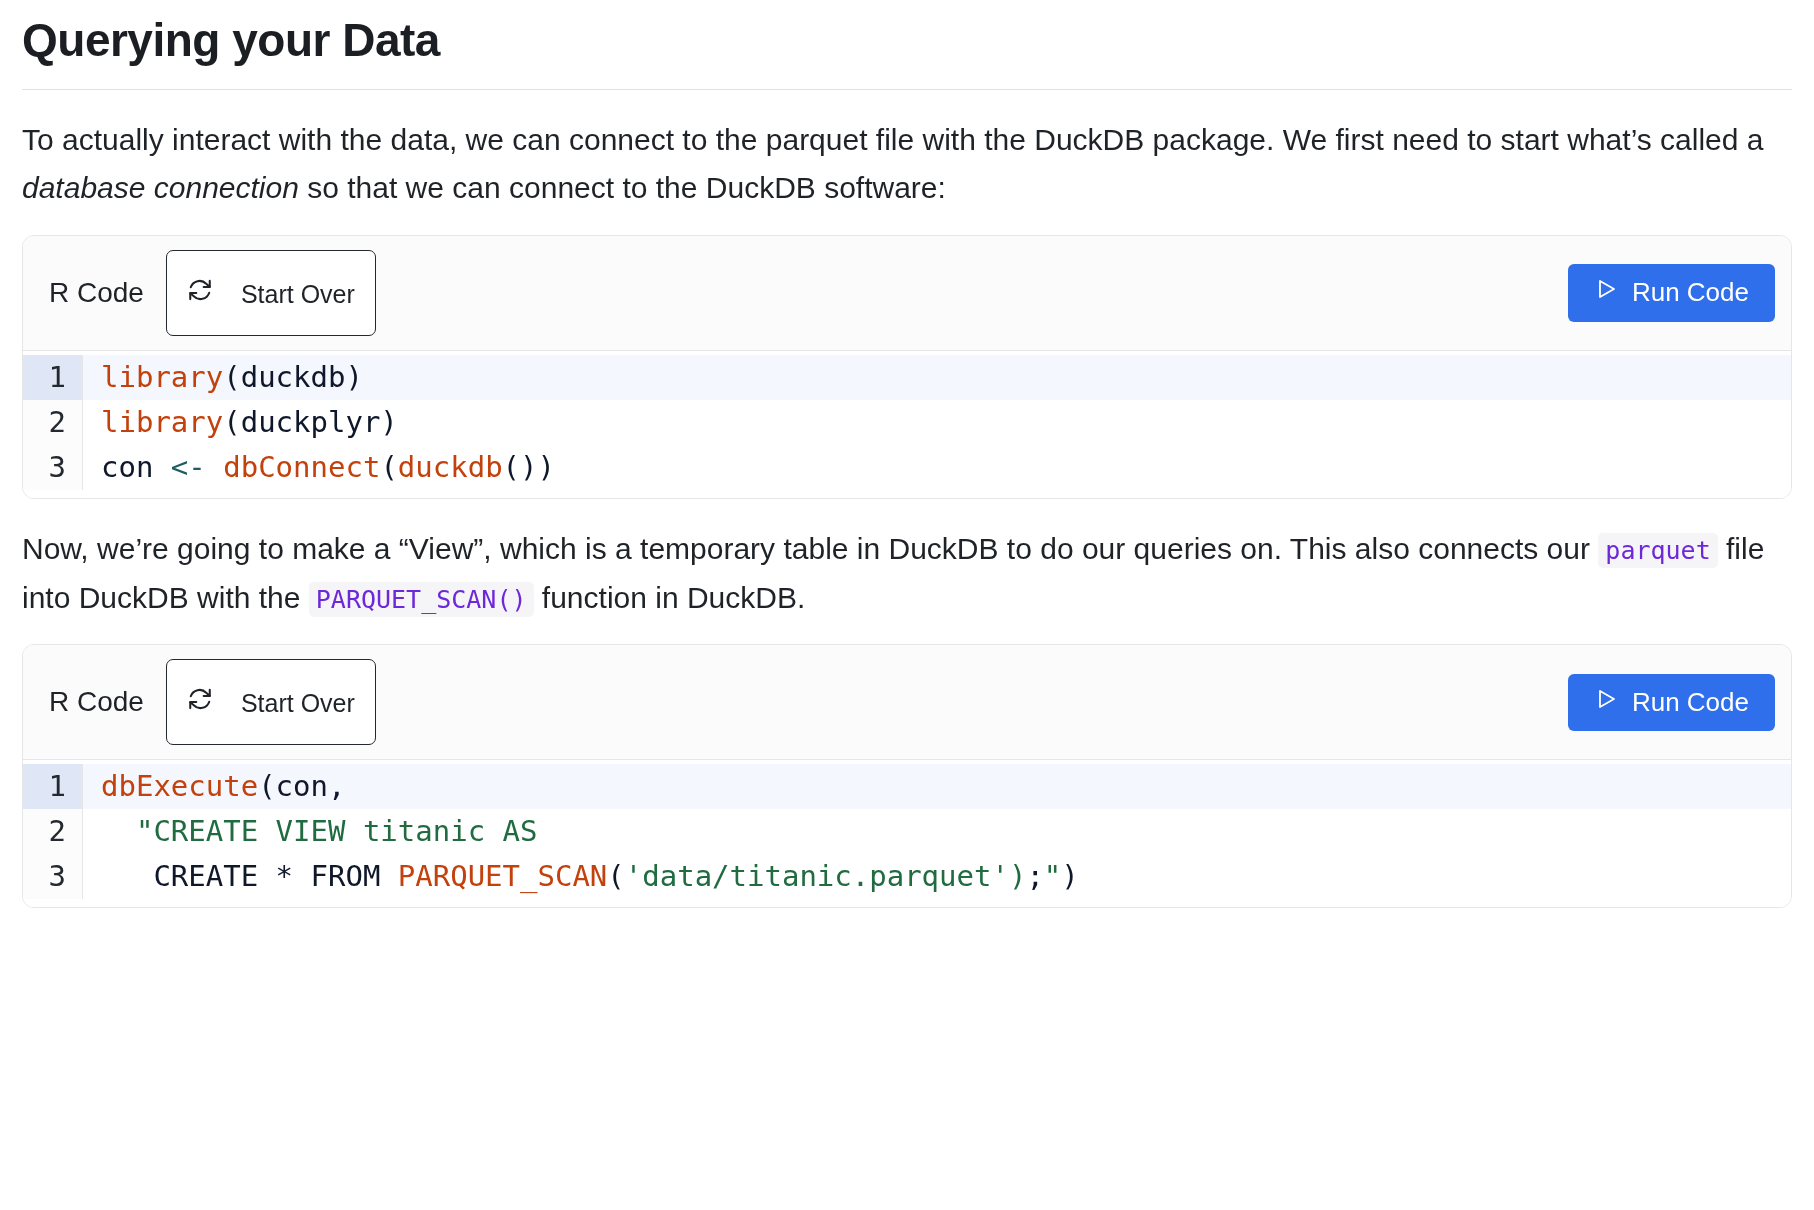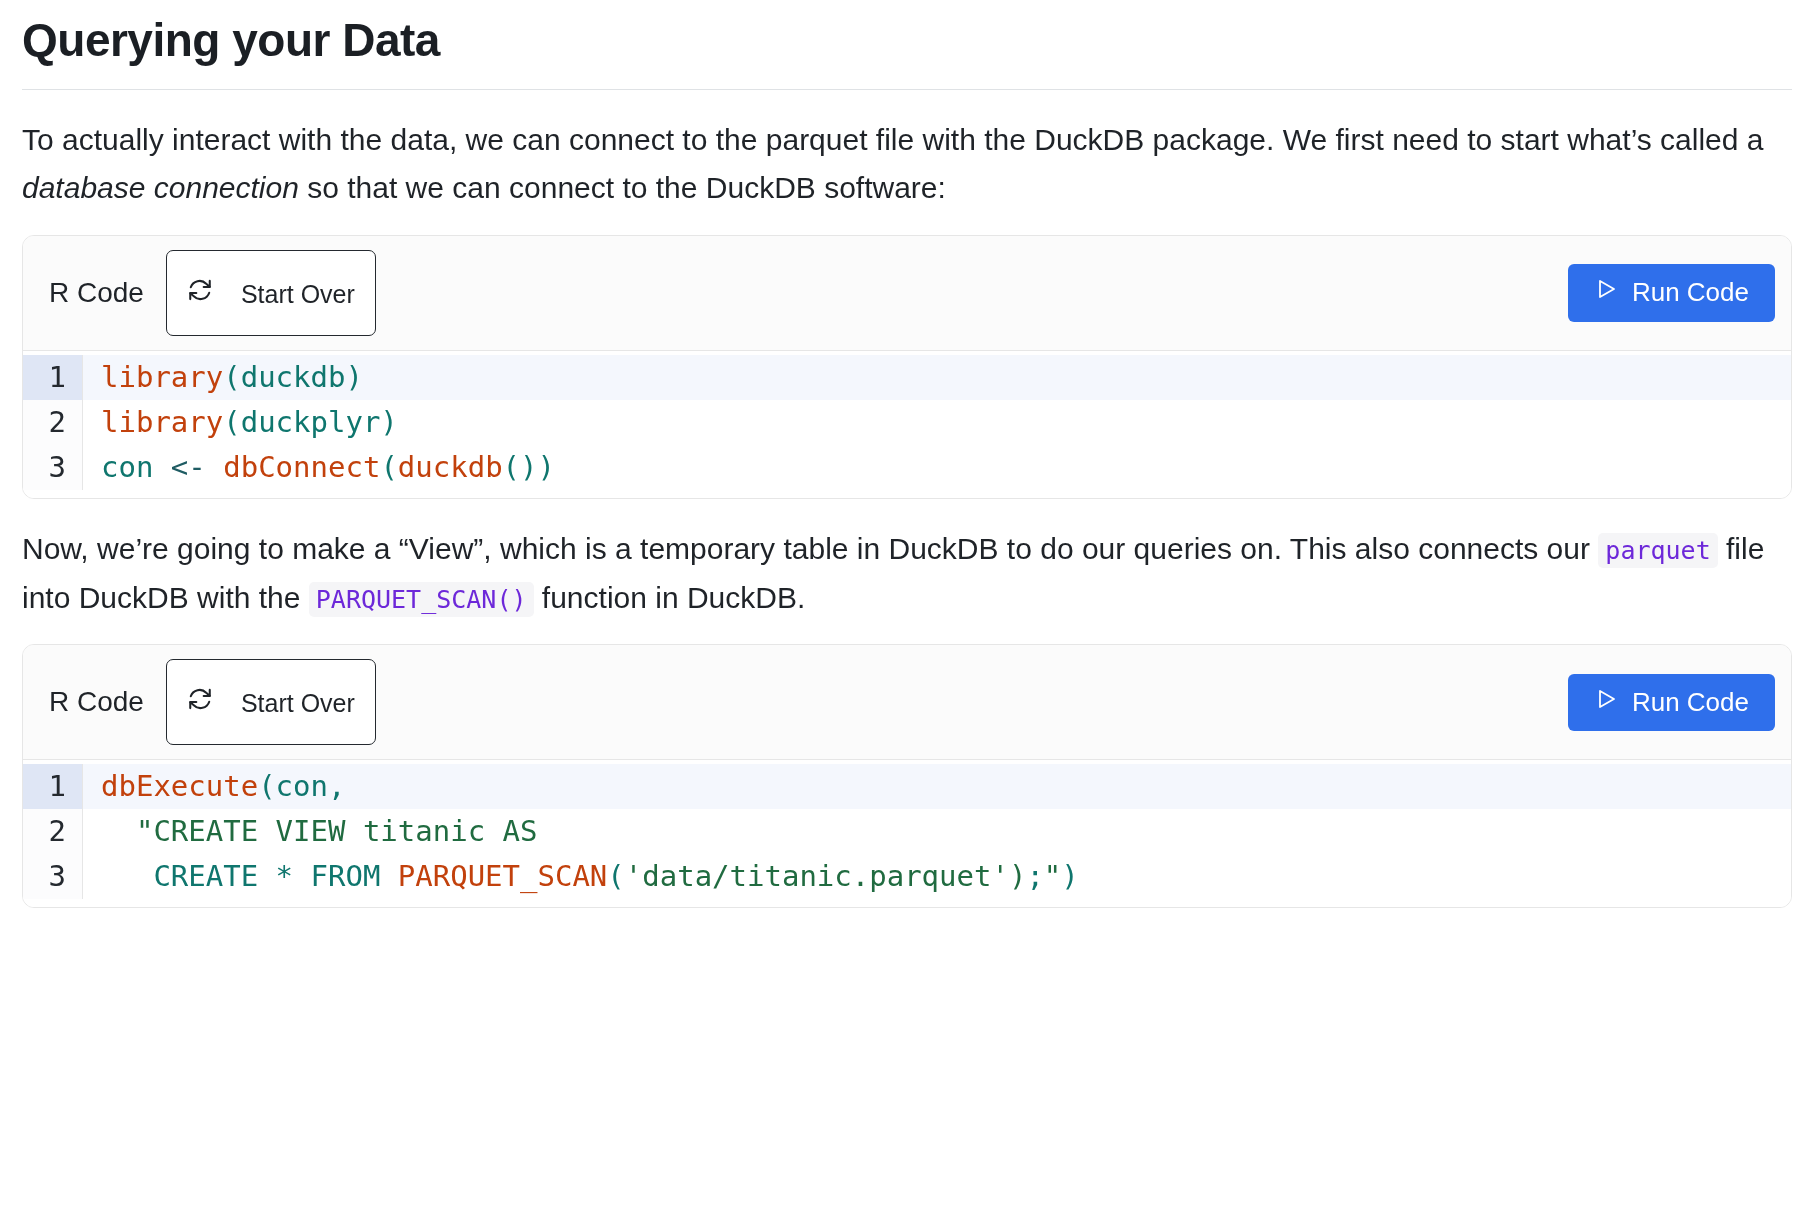--- a/index.html
+++ b/index.html
@@ -137,21 +137,21 @@
     flex: 1 1 auto;
     padding-left: 18px;
     color: #1f2328;
     white-space: pre;
     overflow: hidden;
   }
   
   .tok-fn   { color: #c2410c; }
   .tok-op   { color: #1f5c63; }
   .tok-str  { color: #206b40; }
-  .tok-plain{ color: #0f766e; }
+  .tok-plain{ color: #0f172a; }
 </style>
 </head>
 <body>
 
 <div class="page">
 
   <h1 class="page-title">Querying your Data</h1>
   <div class="title-rule"></div>
 
   <p class="body-text">

